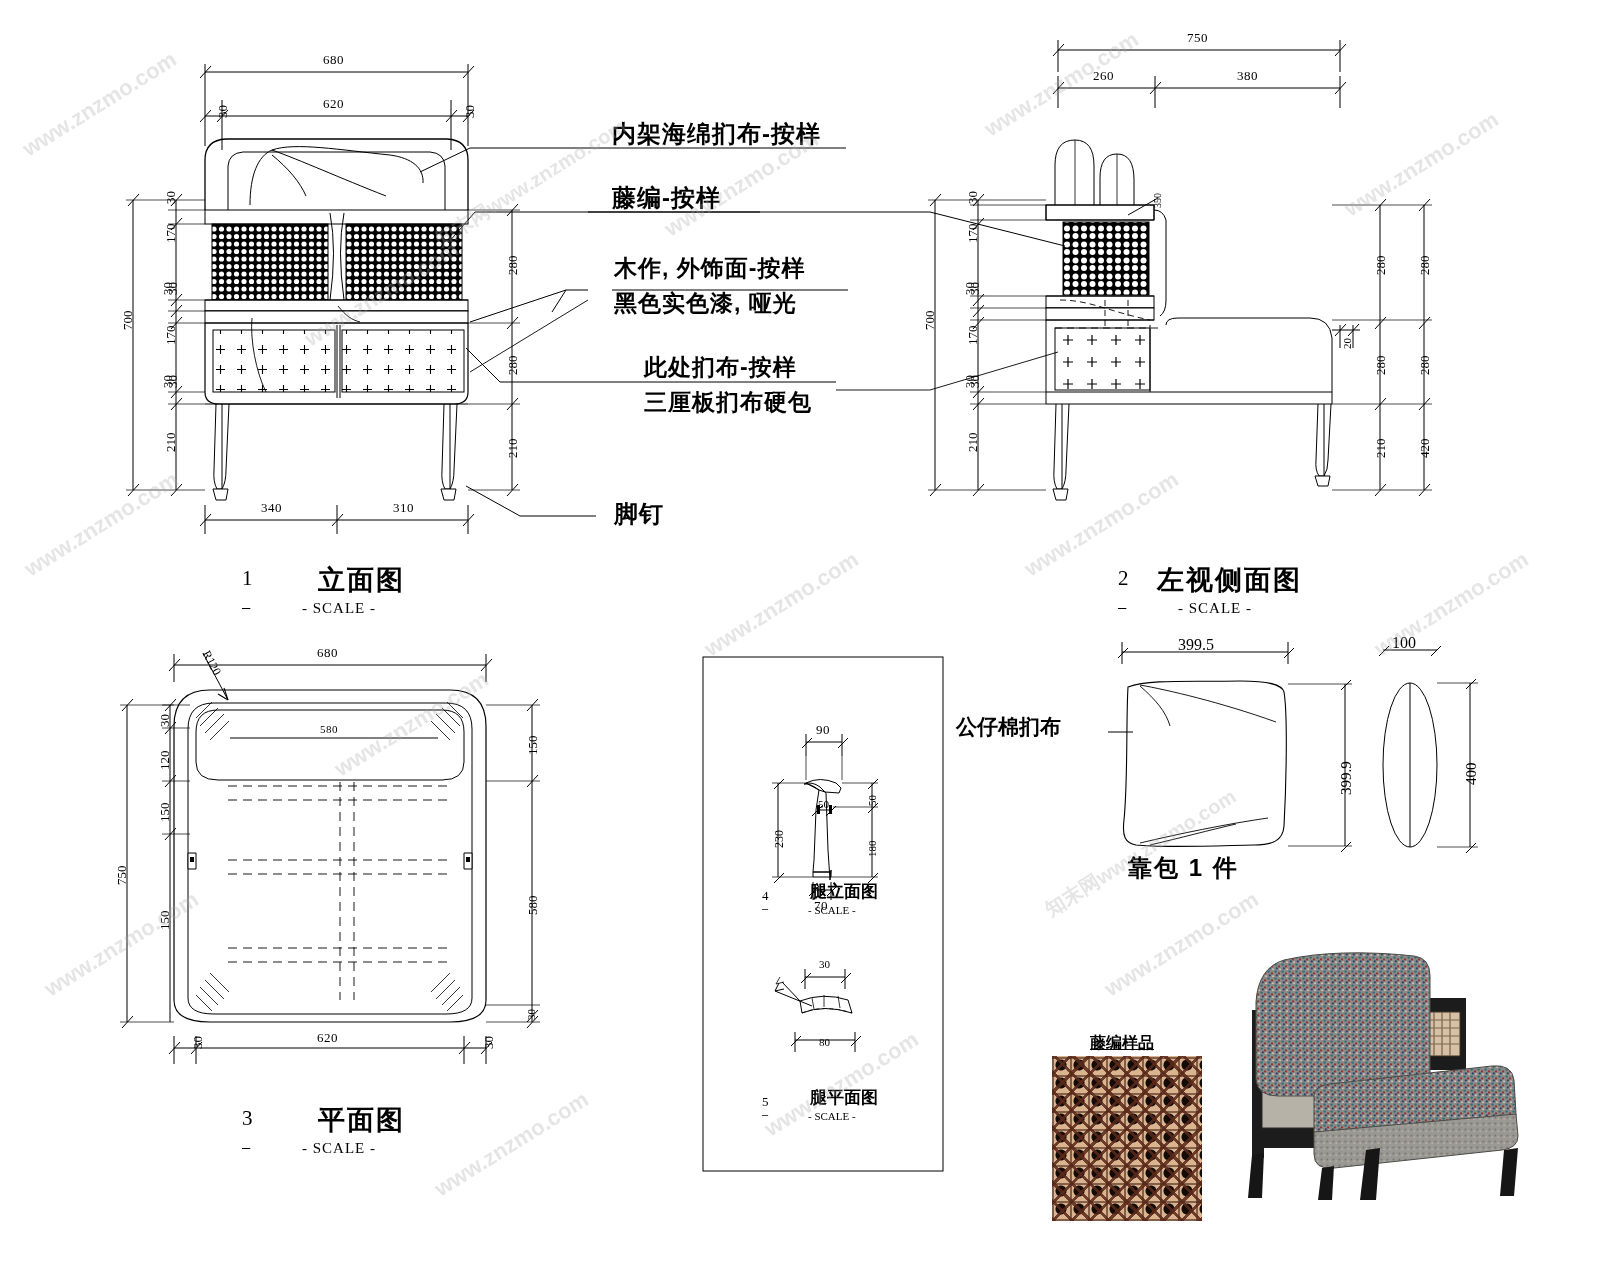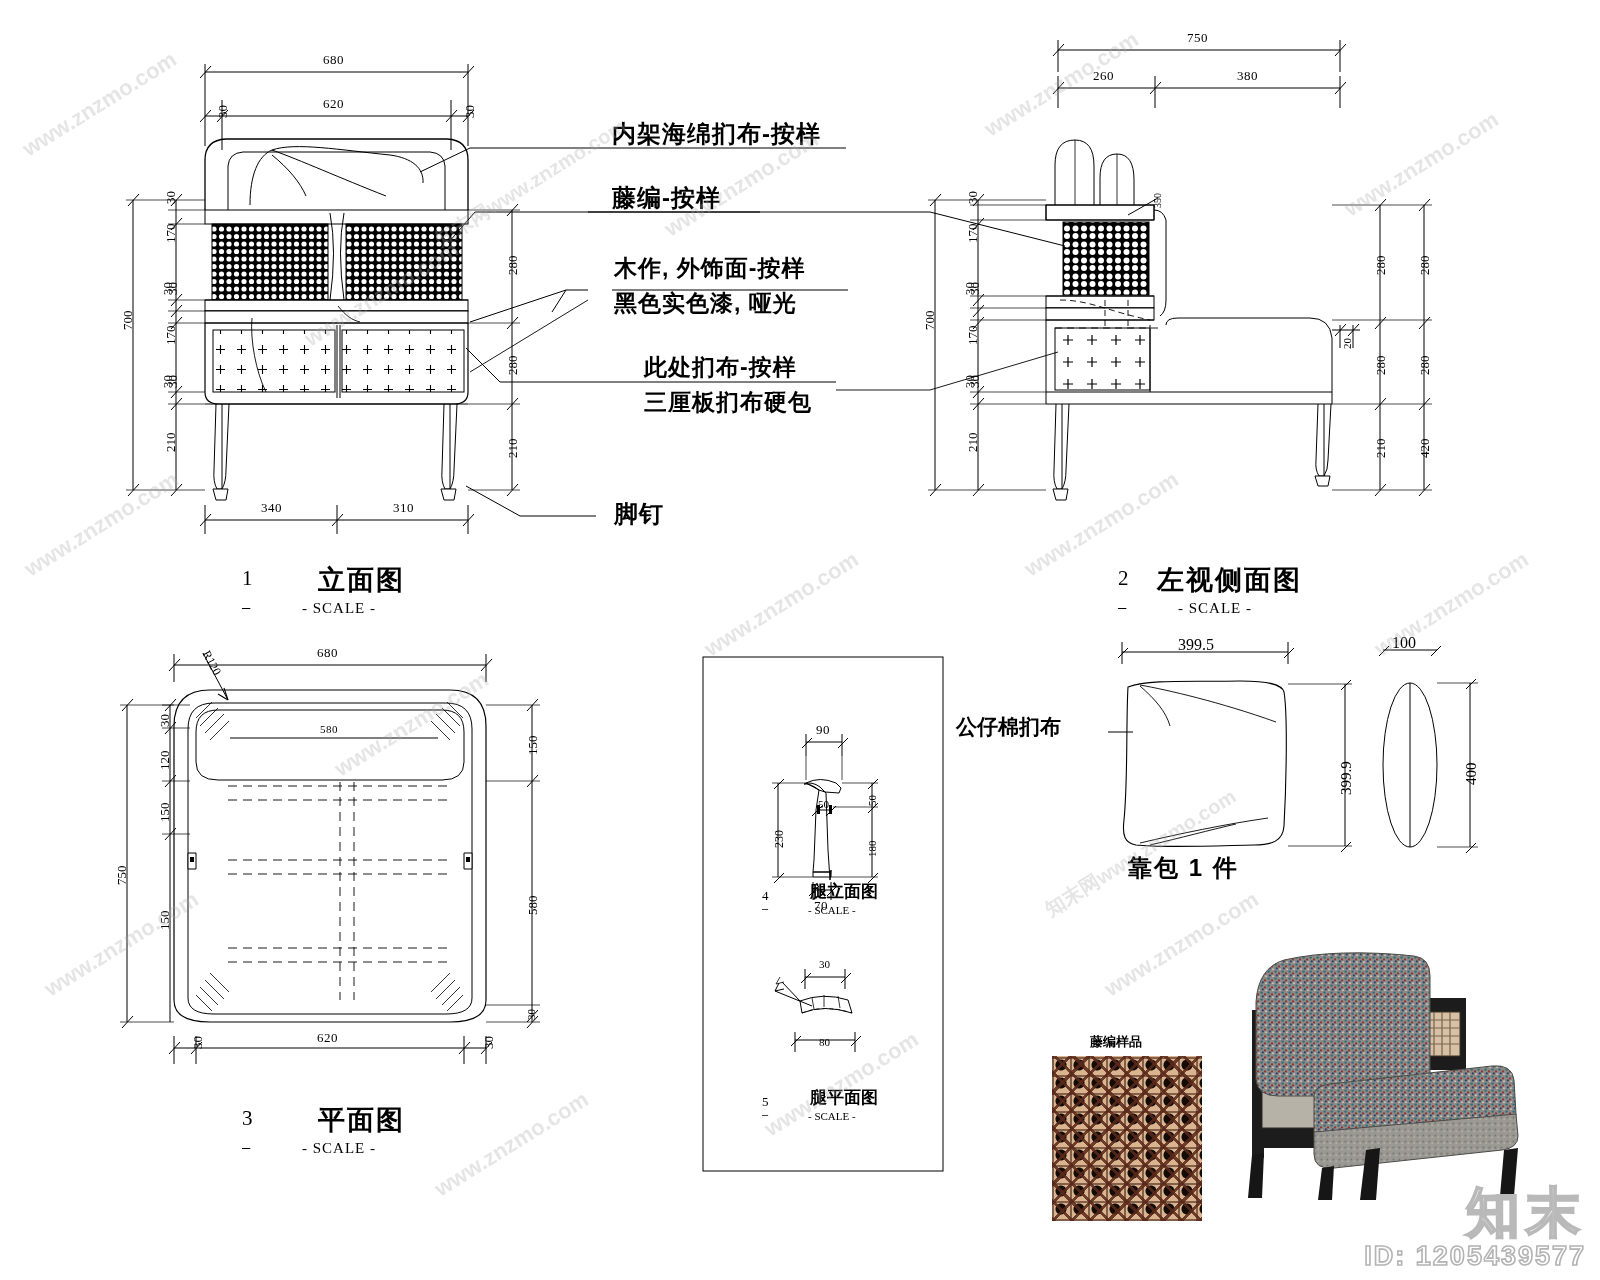--- a/index.html
+++ b/index.html
@@ -459,21 +459,21 @@
 
 <div class="lbl cn note" style="left:612px;top:118px;">内架海绵扪布-按样</div>
 <div class="lbl cn note" style="left:612px;top:182px;">藤编-按样</div>
 <div class="lbl cn note2" style="left:614px;top:253px;">木作, 外饰面-按样</div>
 <div class="lbl cn note2" style="left:614px;top:288px;">黑色实色漆, 哑光</div>
 <div class="lbl cn note2" style="left:644px;top:352px;">此处扪布-按样</div>
 <div class="lbl cn note2" style="left:644px;top:387px;font-family:Liberation Serif, serif;">三厘板扪布硬包</div>
 <div class="lbl cn note" style="left:614px;top:498px;text-align:right;">脚钉</div>
 <div class="lbl cn" style="left:956px;top:713px;font-size:21px;font-weight:700;">公仔棉扪布</div>
 <div class="lbl cn" style="left:1128px;top:852px;font-size:24px;font-weight:700;letter-spacing:2px;">靠包 1 件</div>
-<div class="lbl cn" style="left:1090px;top:1033px;font-size:13px;font-weight:700;">藤编样品</div>
+<div class="lbl cn" style="left:1090px;top:1033px;font-size:16px;font-weight:700;text-decoration:underline;">藤编样品</div>
 
 <div class="lbl vnum" style="left:242px;top:566px;">1</div>
 <div class="lbl cn vtitle" style="left:318px;top:562px;">立面图</div>
 <div class="lbl vscale" style="left:302px;top:600px;">- SCALE -</div>
 <div class="lbl" style="left:242px;top:598px;font-size:15px;">–</div>
 
 <div class="lbl vnum" style="left:1118px;top:566px;">2</div>
 <div class="lbl cn vtitle" style="left:1157px;top:562px;">左视侧面图</div>
 <div class="lbl vscale" style="left:1178px;top:600px;">- SCALE -</div>
 <div class="lbl" style="left:1118px;top:598px;font-size:15px;">–</div>
@@ -574,18 +574,14 @@
 <div class="wm wmr" style="left:700px;top:640px;">www.znzmo.com</div>
 <div class="wm wmr" style="left:760px;top:1120px;">www.znzmo.com</div>
 <div class="wm wmr" style="left:980px;top:120px;">www.znzmo.com</div>
 <div class="wm wmr" style="left:1020px;top:560px;">www.znzmo.com</div>
 <div class="wm wmr" style="left:1100px;top:980px;">www.znzmo.com</div>
 <div class="wm wmr" style="left:1340px;top:200px;">www.znzmo.com</div>
 <div class="wm wmr" style="left:1370px;top:640px;">www.znzmo.com</div>
 <div class="wm wmcn" style="left:430px;top:230px;font-size:20px;">知末网www.znzmo.com</div>
 <div class="wm wmcn" style="left:1040px;top:900px;font-size:20px;">知末网www.znzmo.com</div>
 
-<div class="brandbox">
-  <div class="brandmark">知末</div>
-  <div class="brandid">ID: 1205439577</div>
+
 </div>
 
-</div>
-
 </body></html>

